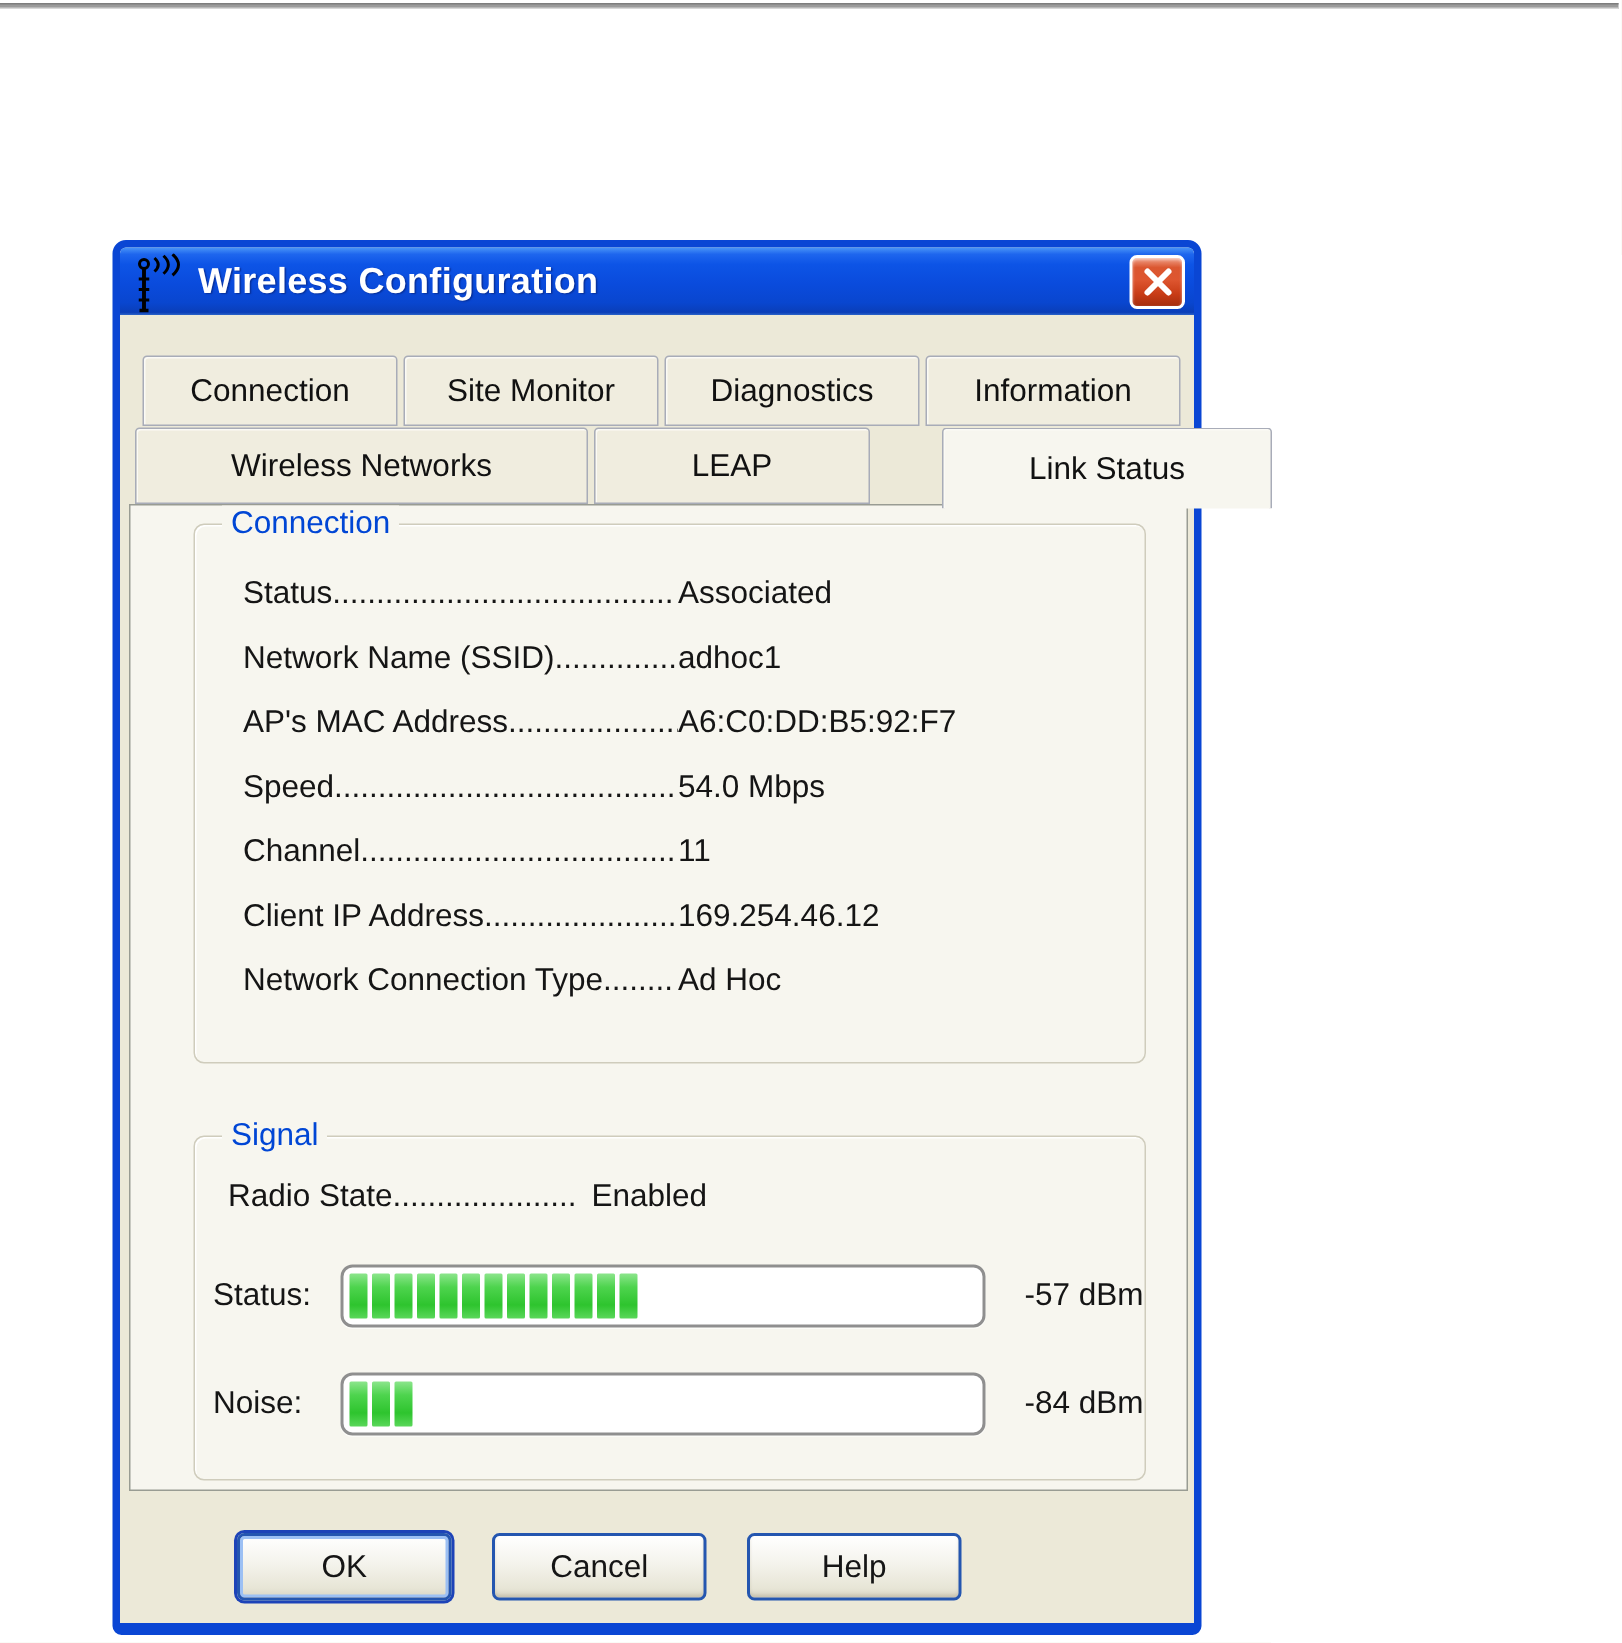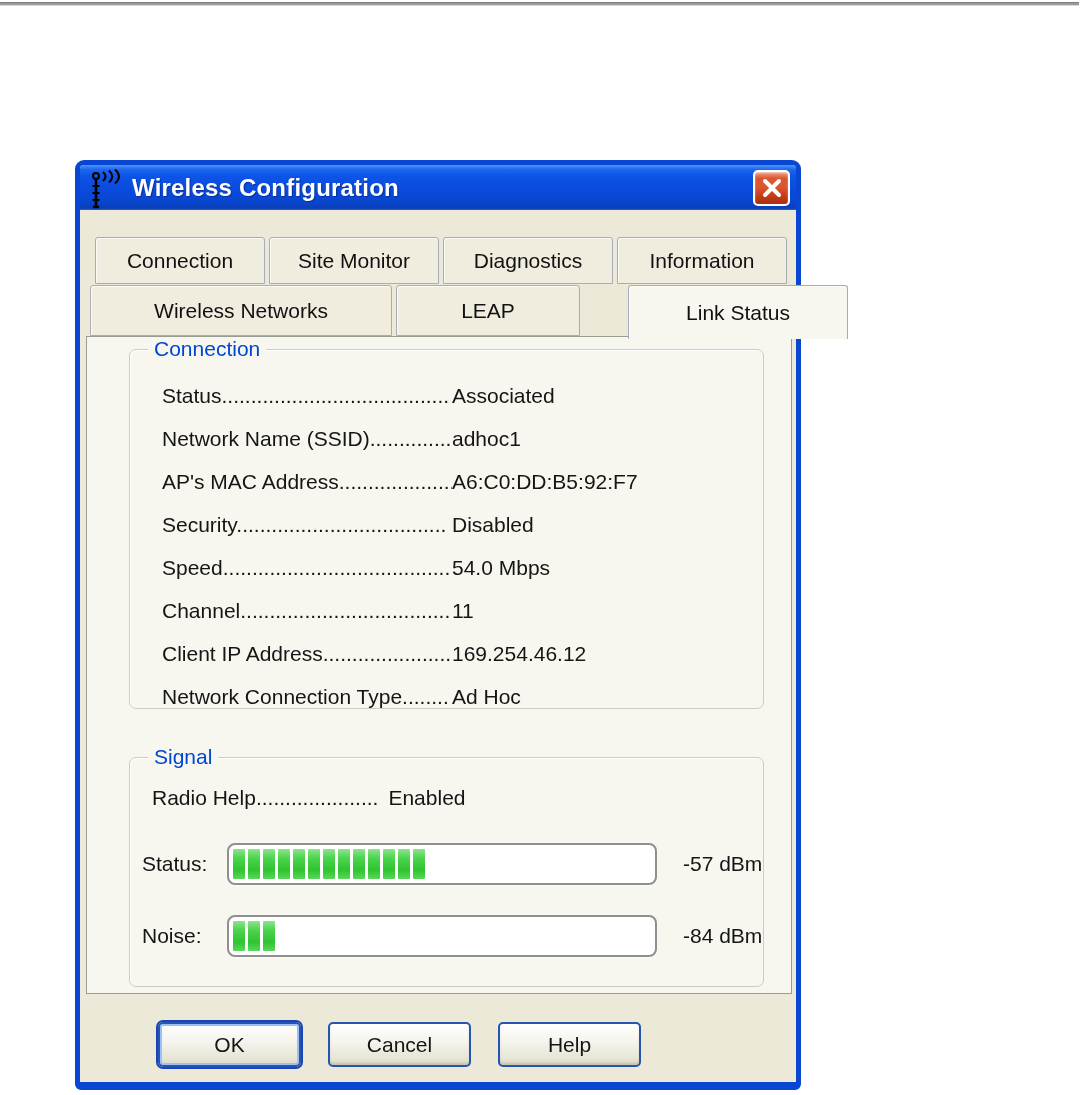--- a/index.html
+++ b/index.html
@@ -141,24 +141,20 @@
           </div>
           <div class="conn-row">
             <span class="conn-label">Network Name (SSID)..............</span>
             <span class="conn-value">adhoc1</span>
           </div>
           <div class="conn-row">
             <span class="conn-label">AP's MAC Address....................</span>
             <span class="conn-value">A6:C0:DD:B5:92:F7</span>
           </div>
           <div class="conn-row">
-            <span class="conn-label">Security....................................</span>
-            <span class="conn-value">Disabled</span>
-          </div>
-          <div class="conn-row">
             <span class="conn-label">Speed.......................................</span>
             <span class="conn-value">54.0 Mbps</span>
           </div>
           <div class="conn-row">
             <span class="conn-label">Channel....................................</span>
             <span class="conn-value">11</span>
           </div>
           <div class="conn-row">
             <span class="conn-label">Client IP Address......................</span>
             <span class="conn-value">169.254.46.12</span>
@@ -167,21 +163,21 @@
             <span class="conn-label">Network Connection Type........</span>
             <span class="conn-value">Ad Hoc</span>
           </div>
         </div>
       </div>
 
       <div class="groupbox gb-signal">
         <span class="gb-label">Signal</span>
 
         <div class="radio-row">
-          <span>Radio Help.....................</span>
+          <span>Radio State.....................</span>
           <span class="radio-value">Enabled</span>
         </div>
 
         <div class="meter-row meter-signal">
           <span class="meter-label">Status:</span>
           <div class="meter-bar">
               <div class="seg"></div>
               <div class="seg"></div>
               <div class="seg"></div>
               <div class="seg"></div>

